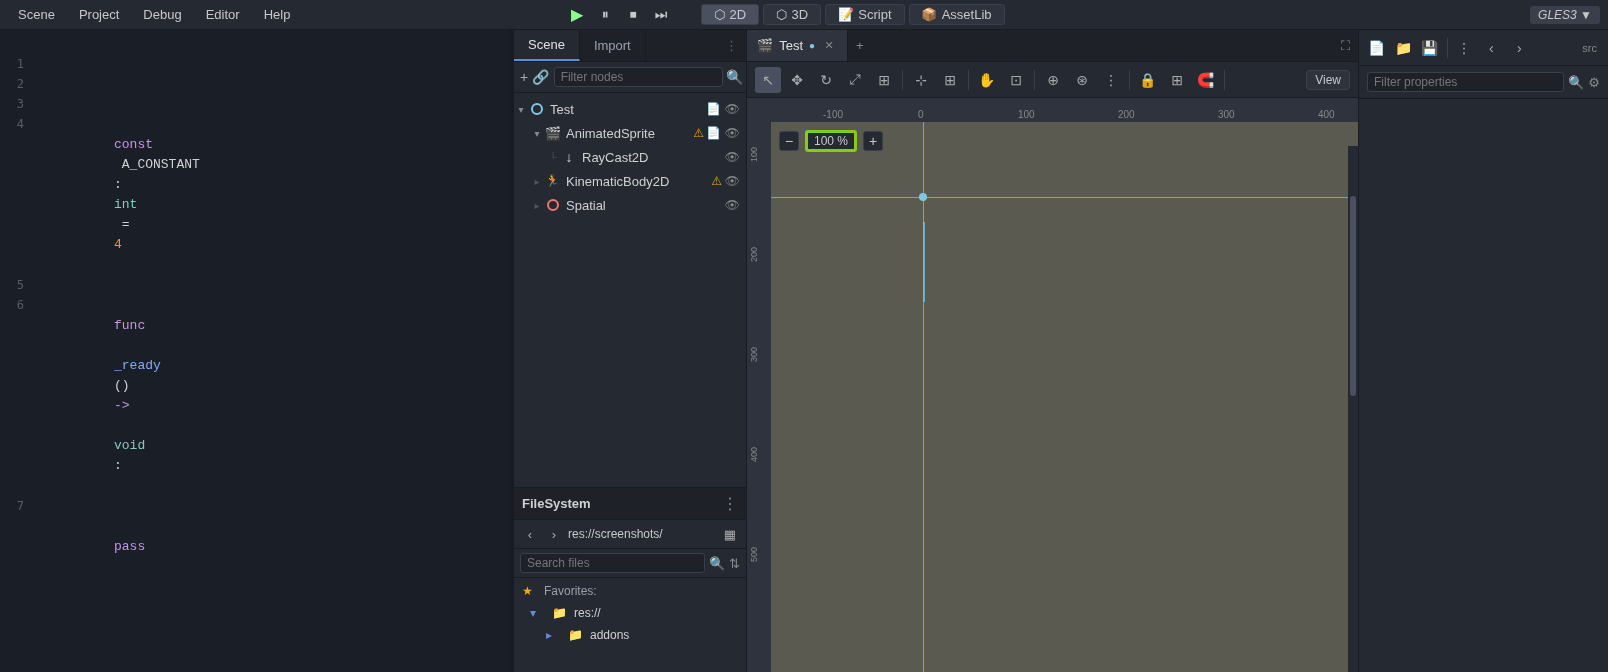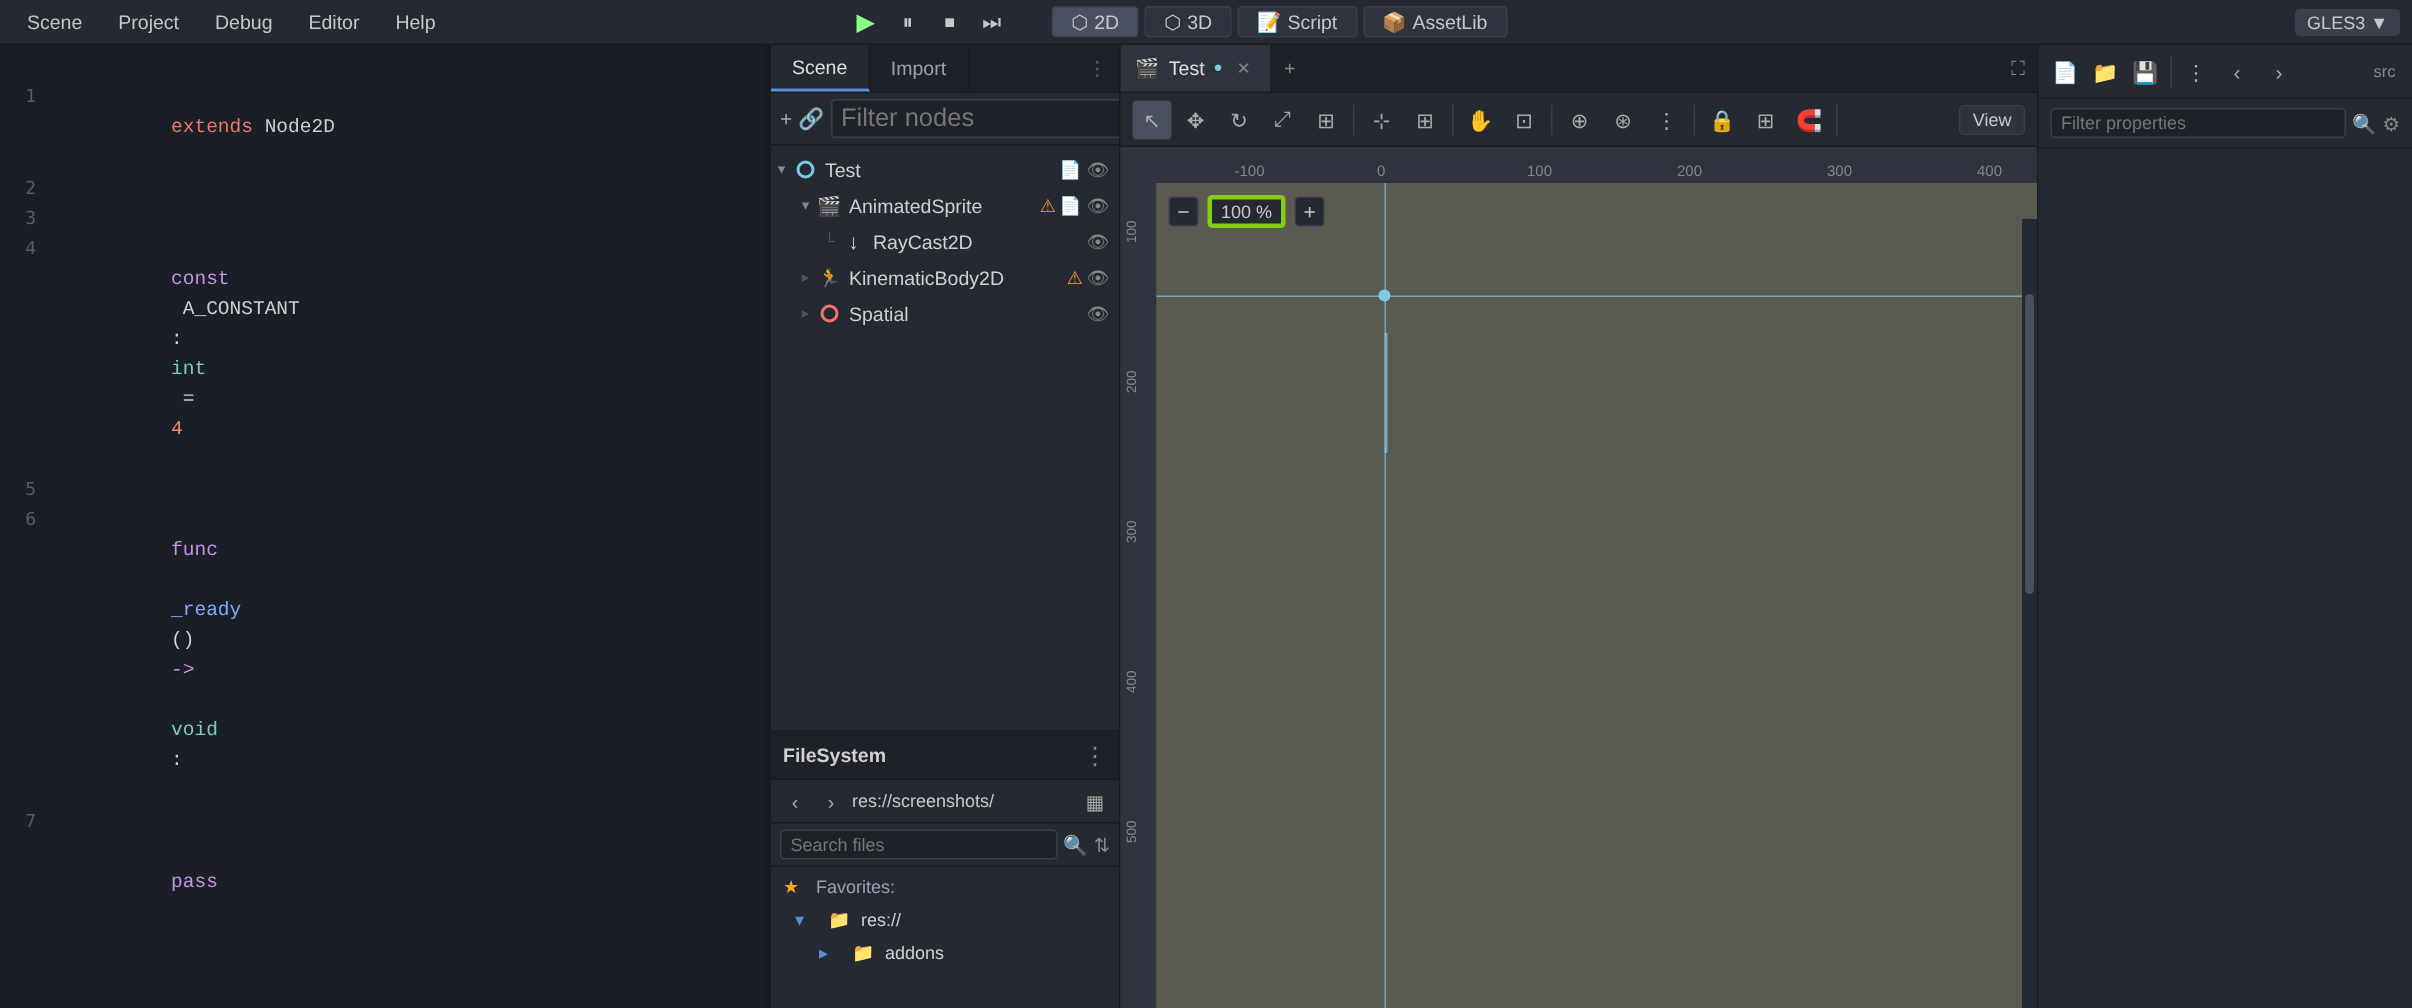--- a/index.html
+++ b/index.html
@@ -53,20 +53,21 @@
       align-items: center;
       gap: 4px;
     }
     .mode-btn.active { background: #4a5060; }
 
     .menu-bar-right {
       margin-left: auto;
       display: flex;
       align-items: flex-end;
       gap: 6px;
+      font-style: italic;
     }
     .play-btn {
       width: 24px; height: 24px;
       background: none;
       border: none;
       color: #8aff8a;
       cursor: pointer;
       font-size: 16px;
       display: flex; align-items: center; justify-content: center;
     }
@@ -221,21 +222,21 @@
       font-size: 14px;
     }
 
     .filter-input {
       flex: 1;
       background: #1e2228;
       border: 1px solid #3a3f4b;
       border-radius: 3px;
       color: #c8c8c8;
       padding: 2px 6px;
-      font-size: 17px;
+      font-size: 12px;
     }
 
     .scene-tree {
       flex: 1;
       overflow-y: auto;
       padding: 4px 0;
     }
     .tree-item {
       display: flex;
       align-items: center;
@@ -686,23 +687,20 @@
 <div class="main-content">
 
   <div class="code-panel">
     <div class="code-editor">
       <div class="code-line">
         <span class="line-num"></span>
         <span class="line-content"></span>
       </div>
       <div class="code-line">
         <span class="line-num">1</span>
-        <span class="line-content">
-          <span class="kw-red">extends</span><span class="kw-normal"> Node2D</span>
-        </span>
       </div>
       <div class="code-line">
         <span class="line-num">2</span>
         <span class="line-content"></span>
       </div>
       <div class="code-line">
         <span class="line-num">3</span>
         <span class="line-content"></span>
       </div>
       <div class="code-line">

